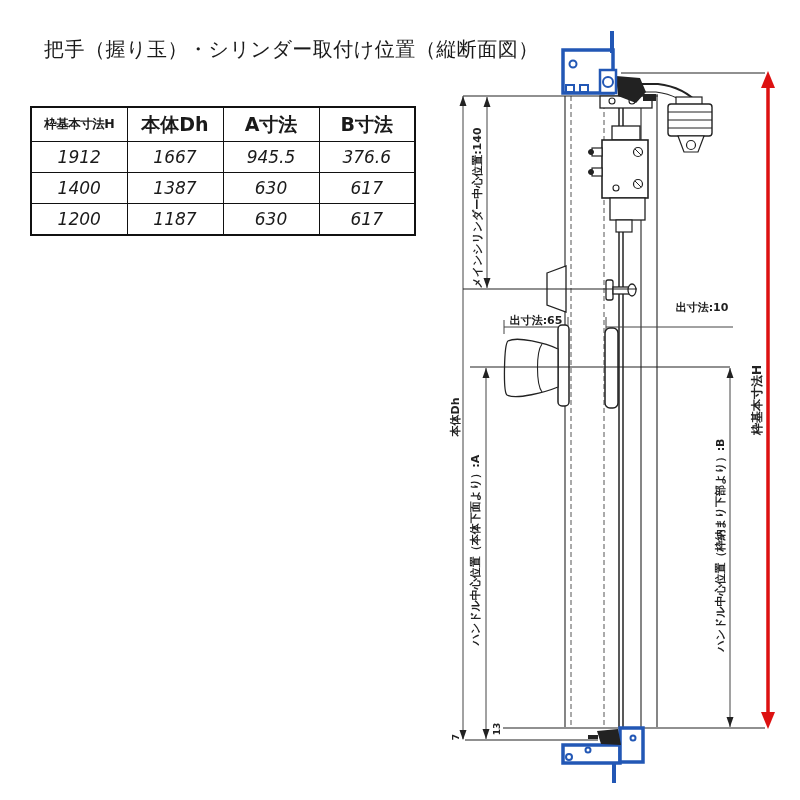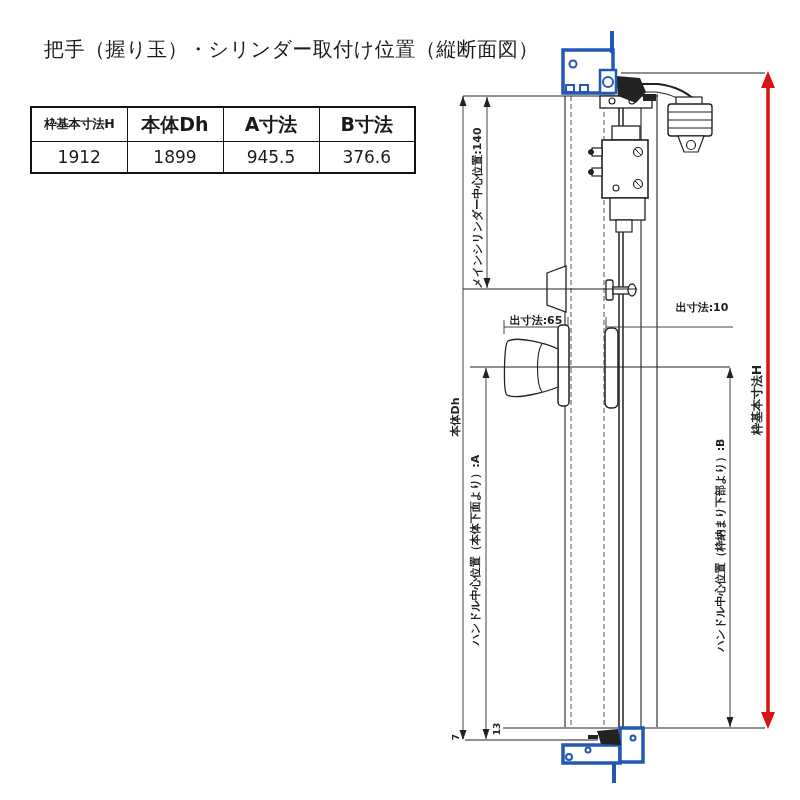--- a/index.html
+++ b/index.html
@@ -18,21 +18,21 @@
     position:absolute;left:30px;top:106px;border-collapse:collapse;
     table-layout:fixed;width:386px;
   }
   table.dims td,table.dims th{
     border:1.6px solid #111;text-align:center;vertical-align:middle;
     background:#fff;padding:0;
   }
   table.dims{border:2.5px solid #111;}
   table.dims th{height:33px;font-size:19px;font-weight:700;}
   table.dims th.small{font-size:12.5px;letter-spacing:-0.5px;}
-  table.dims td{height:30px;font-size:17px;font-weight:500;}
+  table.dims td{height:30px;font-size:17px;font-weight:500;font-style:italic;}
   
   .vlab,.hlab{
     position:absolute;font-size:11px;font-weight:600;color:#222;
     white-space:nowrap;line-height:1;
   }
   .vlab{transform:translate(-50%,-50%) rotate(-90deg);}
   .hlab{transform:translate(-50%,-50%);}
   .tiny{font-size:9px;font-weight:600;}
   svg.diagram{position:absolute;left:0;top:0;}
 </style>
@@ -44,23 +44,35 @@
 <table class="dims">
   <tbody>
       <tr>
     <th class="small">枠基本寸法H</th>
     <th>本体Dh</th>
     <th>A寸法</th>
     <th>B寸法</th>
   </tr>
   <tr>
     <td>1912</td>
-    <td>1899</td>
+    <td>1667</td>
     <td>945.5</td>
     <td>376.6</td>
+  </tr>
+  <tr>
+    <td>1400</td>
+    <td>1387</td>
+    <td>630</td>
+    <td>617</td>
+  </tr>
+  <tr>
+    <td>1200</td>
+    <td>1187</td>
+    <td>630</td>
+    <td>617</td>
   </tr>
 </tbody>
   </table>
 
 <svg class="diagram" width="800" height="800" viewBox="0 0 800 800">
 
   <g stroke="#222" fill="none">
     <line x1="565" y1="96" x2="565" y2="727" stroke-width="1.1"></line>
     <line x1="571" y1="96" x2="571" y2="727" stroke-width="1" stroke-dasharray="5,3" stroke="#555"></line>
     <line x1="604" y1="96" x2="604" y2="727" stroke-width="1" stroke-dasharray="5,3" stroke="#555"></line>

